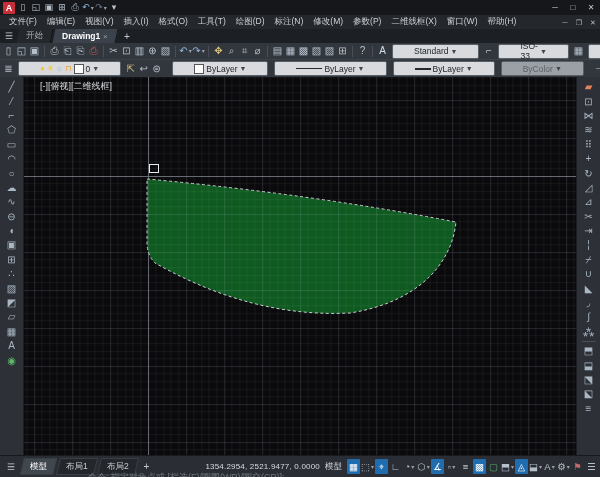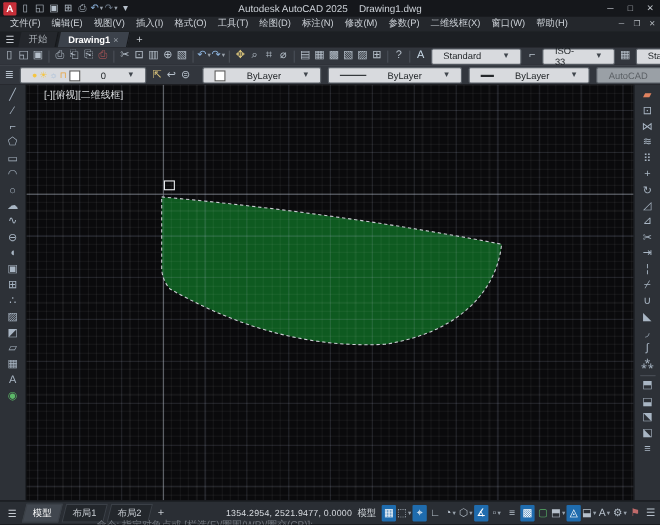--- a/index.html
+++ b/index.html
@@ -36,21 +36,21 @@
 
   
   .tb1{top:43px;height:16px;background:#32363d;padding-left:2px;}
   .tb2{top:59px;height:18px;background:#32363d;border-top:1px solid #3c4047;padding-left:2px;}
   .icon{display:inline-flex;align-items:center;justify-content:center;min-width:13px;height:13px;
         font-size:10px;color:#b6c0cb;cursor:default;line-height:1;}
   .icon.on{background:#1f6cae;color:#fff;border-radius:1px;}
   .caret{font-size:6px;margin-left:1px;color:#98a1ab;}
   .tsep{width:1px;height:11px;background:#4a4f57;margin:0 3px;display:inline-block;}
   .combo{height:13px;background:#d8dade;border:1px solid #595f66;border-radius:2px;color:#1d2124;
-         font-size:8.5px;display:flex;align-items:center;padding:0 10px;margin:0 3px;gap:19px;}
+         font-size:8.5px;display:flex;align-items:center;padding:0 21px;margin:0 3px;gap:2px;}
   .combo .chev{margin-left:auto;font-size:7px;color:#40464d;}
   .combo.disabled{background:#9aa0a6;color:#5c6166;}
   .combo .sw{width:8px;height:8px;border:1px solid #555;background:#fff;display:inline-block;}
   .combo .lt{width:26px;height:0;border-top:1.5px solid #25282c;display:inline-block;}
   .layericons{display:flex;gap:2px;font-size:8px;align-items:center;}
 
   
   .main{position:absolute;top:77px;left:0;width:600px;height:378px;}
   .sidebar{position:absolute;top:0;bottom:0;width:24px;background:#2d3137;display:flex;flex-direction:column;
            align-items:center;padding-top:3px;box-sizing:border-box;}
@@ -97,24 +97,20 @@
   <div class="qat">
       <span class="icon">▯</span>
       <span class="icon">◱</span>
       <span class="icon">▣</span>
       <span class="icon">⊞</span>
       <span class="icon">⎙</span>
       <span class="icon" style="color: rgb(143, 182, 224);">↶<span class="caret">▾</span></span>
       <span class="icon" style="color: rgb(107, 119, 135);">↷<span class="caret">▾</span></span>
       <span class="icon">▾</span>
     </div>
-  <div class="title-text">
-    <span>Autodesk AutoCAD 2025</span>&nbsp;&nbsp;&nbsp;
-    <span>Drawing1.dwg</span>
-  </div>
   <div class="winbtns">
       <span class="icon">─</span>
       <span class="icon">□</span>
       <span class="icon">✕</span>
     </div>
 </div>
 
 <div class="bar menubar">
   <span style="display:flex;justify-content:flex-end;">
       <span class="menu-item">文件(F)</span>
@@ -231,21 +227,21 @@
     <span class="lt"></span>
     <span>ByLayer</span>
     <span class="chev">▼</span>
   </div>
   <div class="combo" style="width:88px;">
     <span class="lt" style="width:16px;border-top-width:2px;"></span>
     <span>ByLayer</span>
     <span class="chev">▼</span>
   </div>
   <div class="combo disabled" style="width:86px;">
-    <span>AutoCAD</span>
+    <span>ByColor</span>
     <span class="chev">▼</span>
   </div>
   <span class="tsep"></span>
   <span style="display:flex;align-items:center;">
       <span class="icon">⊣</span>
       <span class="icon">↯</span>
       <span class="icon">⌒</span>
       <span class="icon">⊹</span>
     </span>
 </div>

